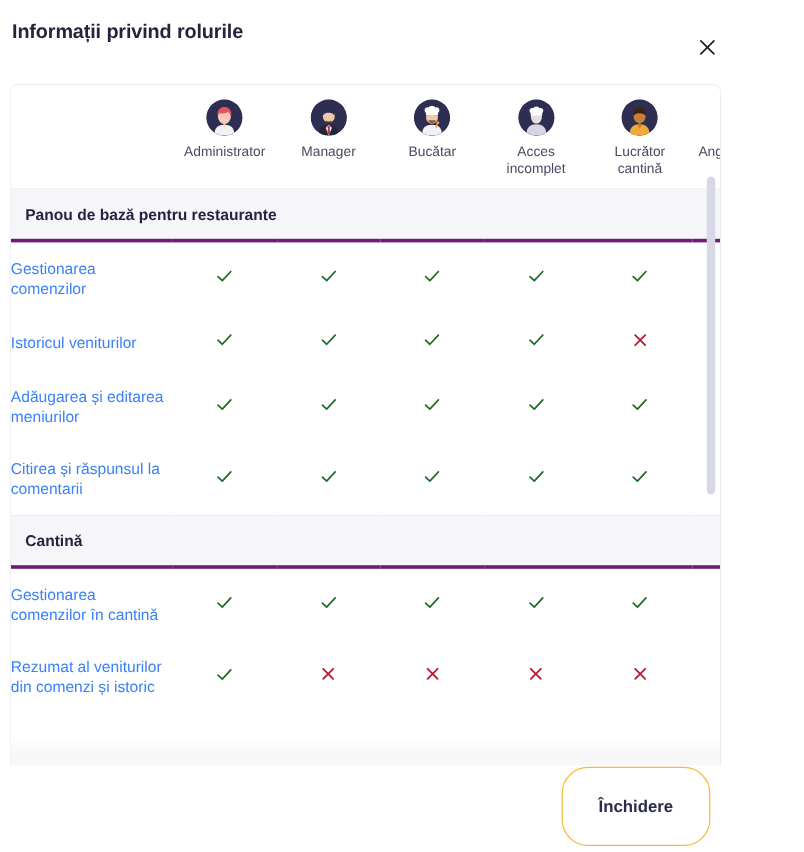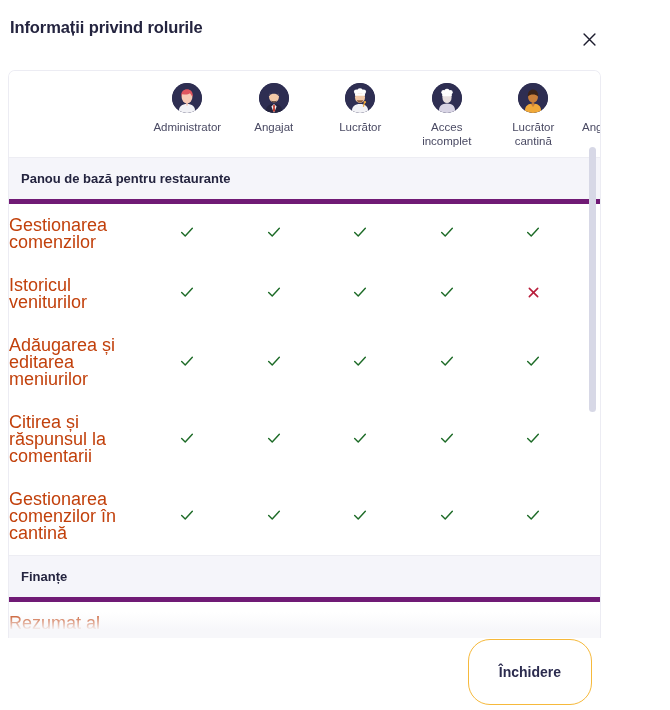--- a/index.html
+++ b/index.html
@@ -125,21 +125,21 @@
     font-weight: normal;
     color: #4a4a63;
     text-align: center;
     max-width: 78px;
   }
 
   
   tr.section-row td {
     background: #f5f5fa;
     border-top: 1px solid #ededf3;
-    border-bottom: 5px solid #701a75;
+    border-bottom: 3px solid #701a75;
     padding: 12px 0 12px 12px;
   }
 
   .section-title {
     font-size: 13px;
     font-weight: bold;
     color: #24243f;
     line-height: 17px;
   }
 
@@ -147,23 +147,23 @@
   tr.feature-row td {
     background: #ffffff;
     padding: 13px 0;
     vertical-align: middle;
     border: none;
   }
 
   td.feature-label {
     padding-left: 12px;
     padding-right: 8px;
-    font-size: 18px;
+    font-size: 13px;
     line-height: 17px;
-    color: #c2410c;
+    color: #3b82f6;
   }
 
   td.mark-cell { text-align: center; }
 
   .mark {
     display: inline-block;
     line-height: 1;
   }
   .mark svg { display: block; margin: 0 auto; }
 
@@ -272,39 +272,39 @@
                     <circle cx="15" cy="15" r="15" fill="#2e2e52"></circle>
                     <path d="M15 21c5 0 8 2.6 8 6.2V30H7v-2.8C7 23.6 10 21 15 21z" fill="#24243f"></path>
                     <path d="M15 21l2.6 2.4L15 30l-2.6-6.6z" fill="#f2f2f6"></path>
                     <path d="M15 21.4l1.3 1.6-1.3 1.4-1.3-1.4z" fill="#c0392b"></path>
                     <path d="M14.3 23.6h1.4l.5 5h-2.4z" fill="#c0392b"></path>
                     <ellipse cx="15" cy="13.6" rx="5" ry="5.8" fill="#f2c9a8"></ellipse>
                     <path d="M10.2 12.4c0-3.4 2.2-5.4 4.8-5.4s4.8 2 4.8 5.4c0 .9-.5.6-.8 0-1-2-7.2-2.1-8.1 0-.3.6-.7.9-.7 0z" fill="#2e2e52"></path>
                     <path d="M12.4 17.4c1.5 1.2 3.7 1.2 5.2 0-.3 1.4-1.4 2.2-2.6 2.2s-2.3-.8-2.6-2.2z" fill="#4a3228"></path>
                   </svg>
                 </div>
-                <div class="role-label">Angajat</div>
+                <div class="role-label">Manager</div>
               </div>
             </th>
             <th>
               <div class="role-head">
                 <div class="avatar">
                   <svg viewBox="0 0 30 30">
                     <circle cx="15" cy="15" r="15" fill="#2e2e52"></circle>
                     <path d="M15 21c5 0 8 2.6 8 6.2V30H7v-2.8C7 23.6 10 21 15 21z" fill="#f2f2f6"></path>
                     <ellipse cx="15" cy="14.4" rx="5" ry="5.6" fill="#f2c9a8"></ellipse>
                     <path d="M10 10.6h10v2.2H10z" fill="#ffffff"></path>
                     <ellipse cx="11.4" cy="8.8" rx="2.5" ry="2.4" fill="#ffffff"></ellipse>
                     <ellipse cx="15" cy="7.9" rx="2.8" ry="2.7" fill="#ffffff"></ellipse>
                     <ellipse cx="18.6" cy="8.8" rx="2.5" ry="2.4" fill="#ffffff"></ellipse>
                     <path d="M11.8 17.2h6.4c-.4 1.4-1.7 2.3-3.2 2.3s-2.8-.9-3.2-2.3z" fill="#8a5a3b"></path>
                     <path d="M19.3 18.2c.7-.5 1.6-.2 1.8.6.2.8-.4 1.5-1.2 1.5l-.9 3.6-1.2-.4 1-3.7c-.3-.5-.2-1.2.5-1.6z" fill="#f0a93a"></path>
                   </svg>
                 </div>
-                <div class="role-label">Lucrător</div>
+                <div class="role-label">Bucătar</div>
               </div>
             </th>
             <th>
               <div class="role-head">
                 <div class="avatar">
                   <svg viewBox="0 0 30 30">
                     <circle cx="15" cy="15" r="15" fill="#2e2e52"></circle>
                     <path d="M15 20.5c5 0 8 2.8 8 6.6V30H7v-2.9c0-3.8 3-6.6 8-6.6z" fill="#d8d4e4"></path>
                     <ellipse cx="15" cy="14.6" rx="4.6" ry="5.4" fill="#e7dfe0"></ellipse>
                     <path d="M10.2 11h9.6v2.2h-9.6z" fill="#ffffff"></path>
@@ -438,20 +438,25 @@
                     <path d="M3 9.6 L7 13.4 L15 4.8" stroke="#1d6b27" stroke-width="1.6" fill="none" stroke-linecap="round" stroke-linejoin="round"></path>
                   </svg></span></td>
             <td class="mark-cell"><span class="mark"><svg viewBox="0 0 18 18" width="16" height="16">
                     <path d="M3 9.6 L7 13.4 L15 4.8" stroke="#1d6b27" stroke-width="1.6" fill="none" stroke-linecap="round" stroke-linejoin="round"></path>
                   </svg></span></td>
             <td class="mark-cell"><span class="mark"><svg viewBox="0 0 18 18" width="15" height="15">
                     <path d="M4 4 L14 14 M14 4 L4 14" stroke="#b81d3a" stroke-width="1.9" stroke-linecap="round" fill="none"></path>
                   </svg></span></td>
           </tr>
 
+          <tr class="section-row">
+            <td colspan="7">
+              <div class="section-title">Cantină</div>
+            </td>
+          </tr>
 
           <tr class="feature-row">
             <td class="feature-label">Gestionarea comenzilor în cantină</td>
             <td class="mark-cell"><span class="mark"><svg viewBox="0 0 18 18" width="16" height="16">
                     <path d="M3 9.6 L7 13.4 L15 4.8" stroke="#1d6b27" stroke-width="1.6" fill="none" stroke-linecap="round" stroke-linejoin="round"></path>
                   </svg></span></td>
             <td class="mark-cell"><span class="mark"><svg viewBox="0 0 18 18" width="16" height="16">
                     <path d="M3 9.6 L7 13.4 L15 4.8" stroke="#1d6b27" stroke-width="1.6" fill="none" stroke-linecap="round" stroke-linejoin="round"></path>
                   </svg></span></td>
             <td class="mark-cell"><span class="mark"><svg viewBox="0 0 18 18" width="16" height="16">
@@ -461,25 +466,20 @@
                     <path d="M3 9.6 L7 13.4 L15 4.8" stroke="#1d6b27" stroke-width="1.6" fill="none" stroke-linecap="round" stroke-linejoin="round"></path>
                   </svg></span></td>
             <td class="mark-cell"><span class="mark"><svg viewBox="0 0 18 18" width="16" height="16">
                     <path d="M3 9.6 L7 13.4 L15 4.8" stroke="#1d6b27" stroke-width="1.6" fill="none" stroke-linecap="round" stroke-linejoin="round"></path>
                   </svg></span></td>
             <td class="mark-cell"><span class="mark"><svg viewBox="0 0 18 18" width="15" height="15">
                     <path d="M4 4 L14 14 M14 4 L4 14" stroke="#b81d3a" stroke-width="1.9" stroke-linecap="round" fill="none"></path>
                   </svg></span></td>
           </tr>
 
-          <tr class="section-row">
-            <td colspan="7">
-              <div class="section-title">Finanțe</div>
-            </td>
-          </tr>
 
           <tr class="feature-row">
             <td class="feature-label">Rezumat al veniturilor din comenzi și istoric</td>
             <td class="mark-cell"><span class="mark"><svg viewBox="0 0 18 18" width="16" height="16">
                     <path d="M3 9.6 L7 13.4 L15 4.8" stroke="#1d6b27" stroke-width="1.6" fill="none" stroke-linecap="round" stroke-linejoin="round"></path>
                   </svg></span></td>
             <td class="mark-cell"><span class="mark"><svg viewBox="0 0 18 18" width="15" height="15">
                     <path d="M4 4 L14 14 M14 4 L4 14" stroke="#b81d3a" stroke-width="1.9" stroke-linecap="round" fill="none"></path>
                   </svg></span></td>
             <td class="mark-cell"><span class="mark"><svg viewBox="0 0 18 18" width="15" height="15">

